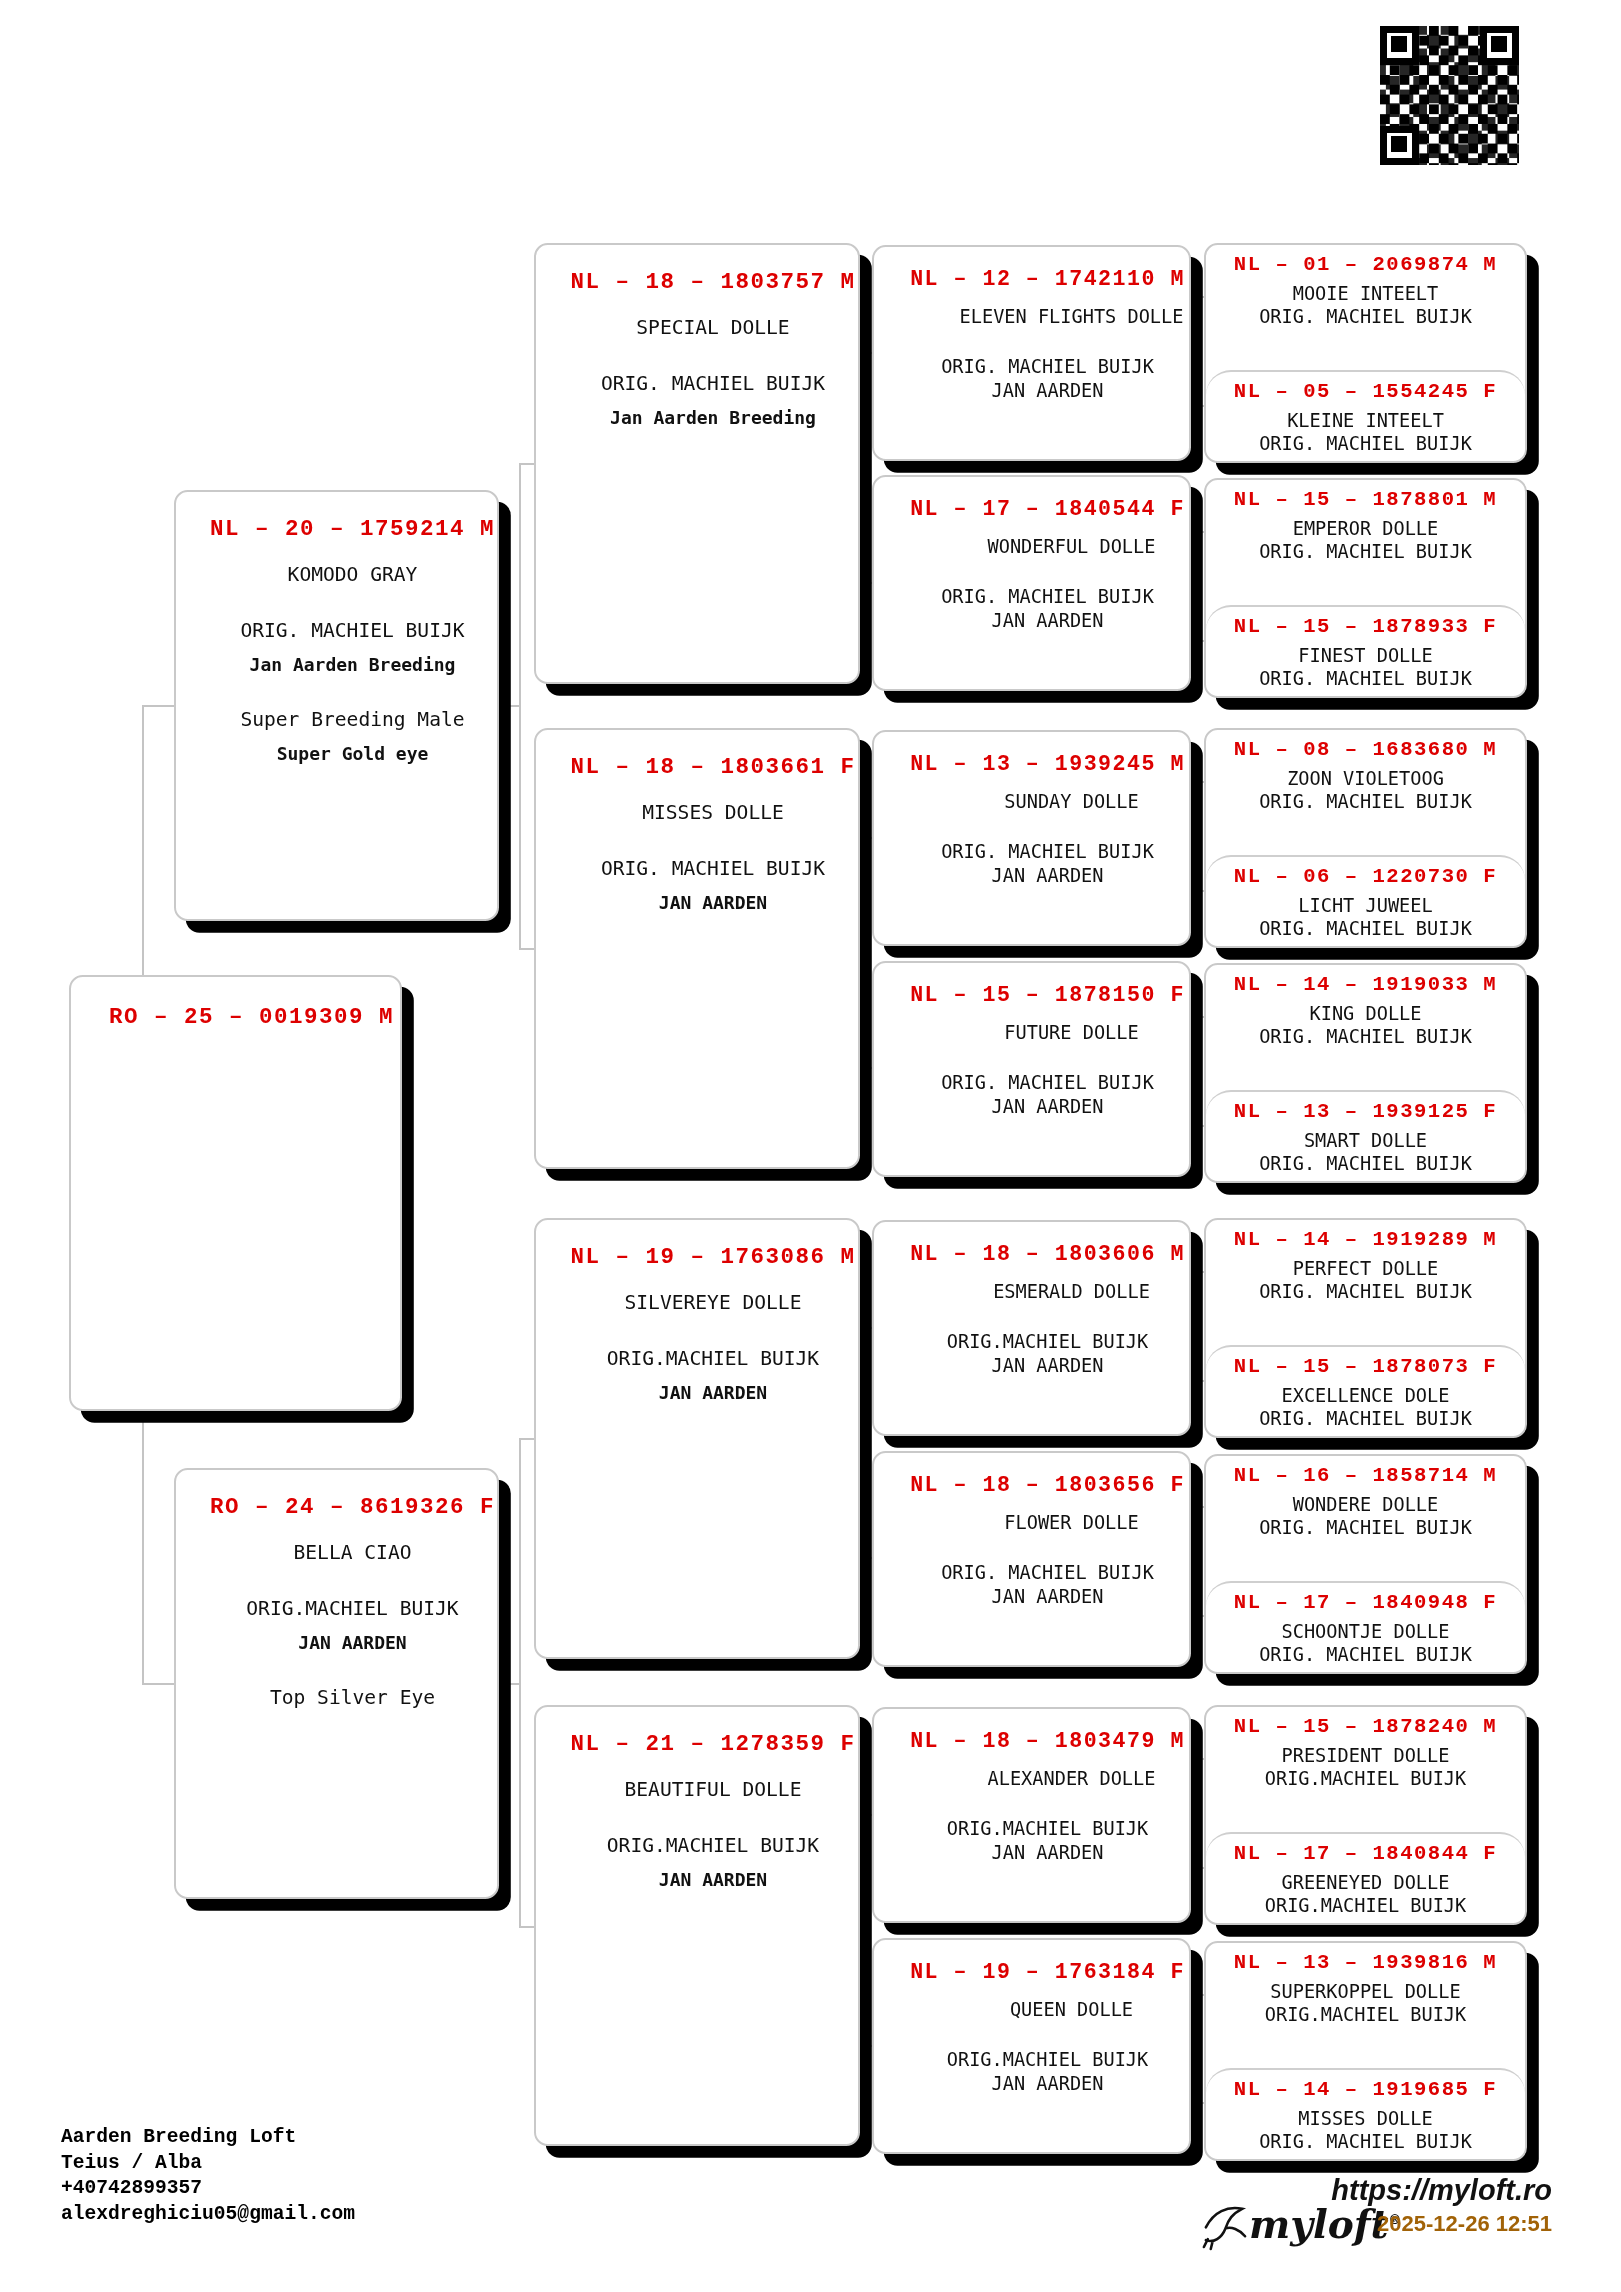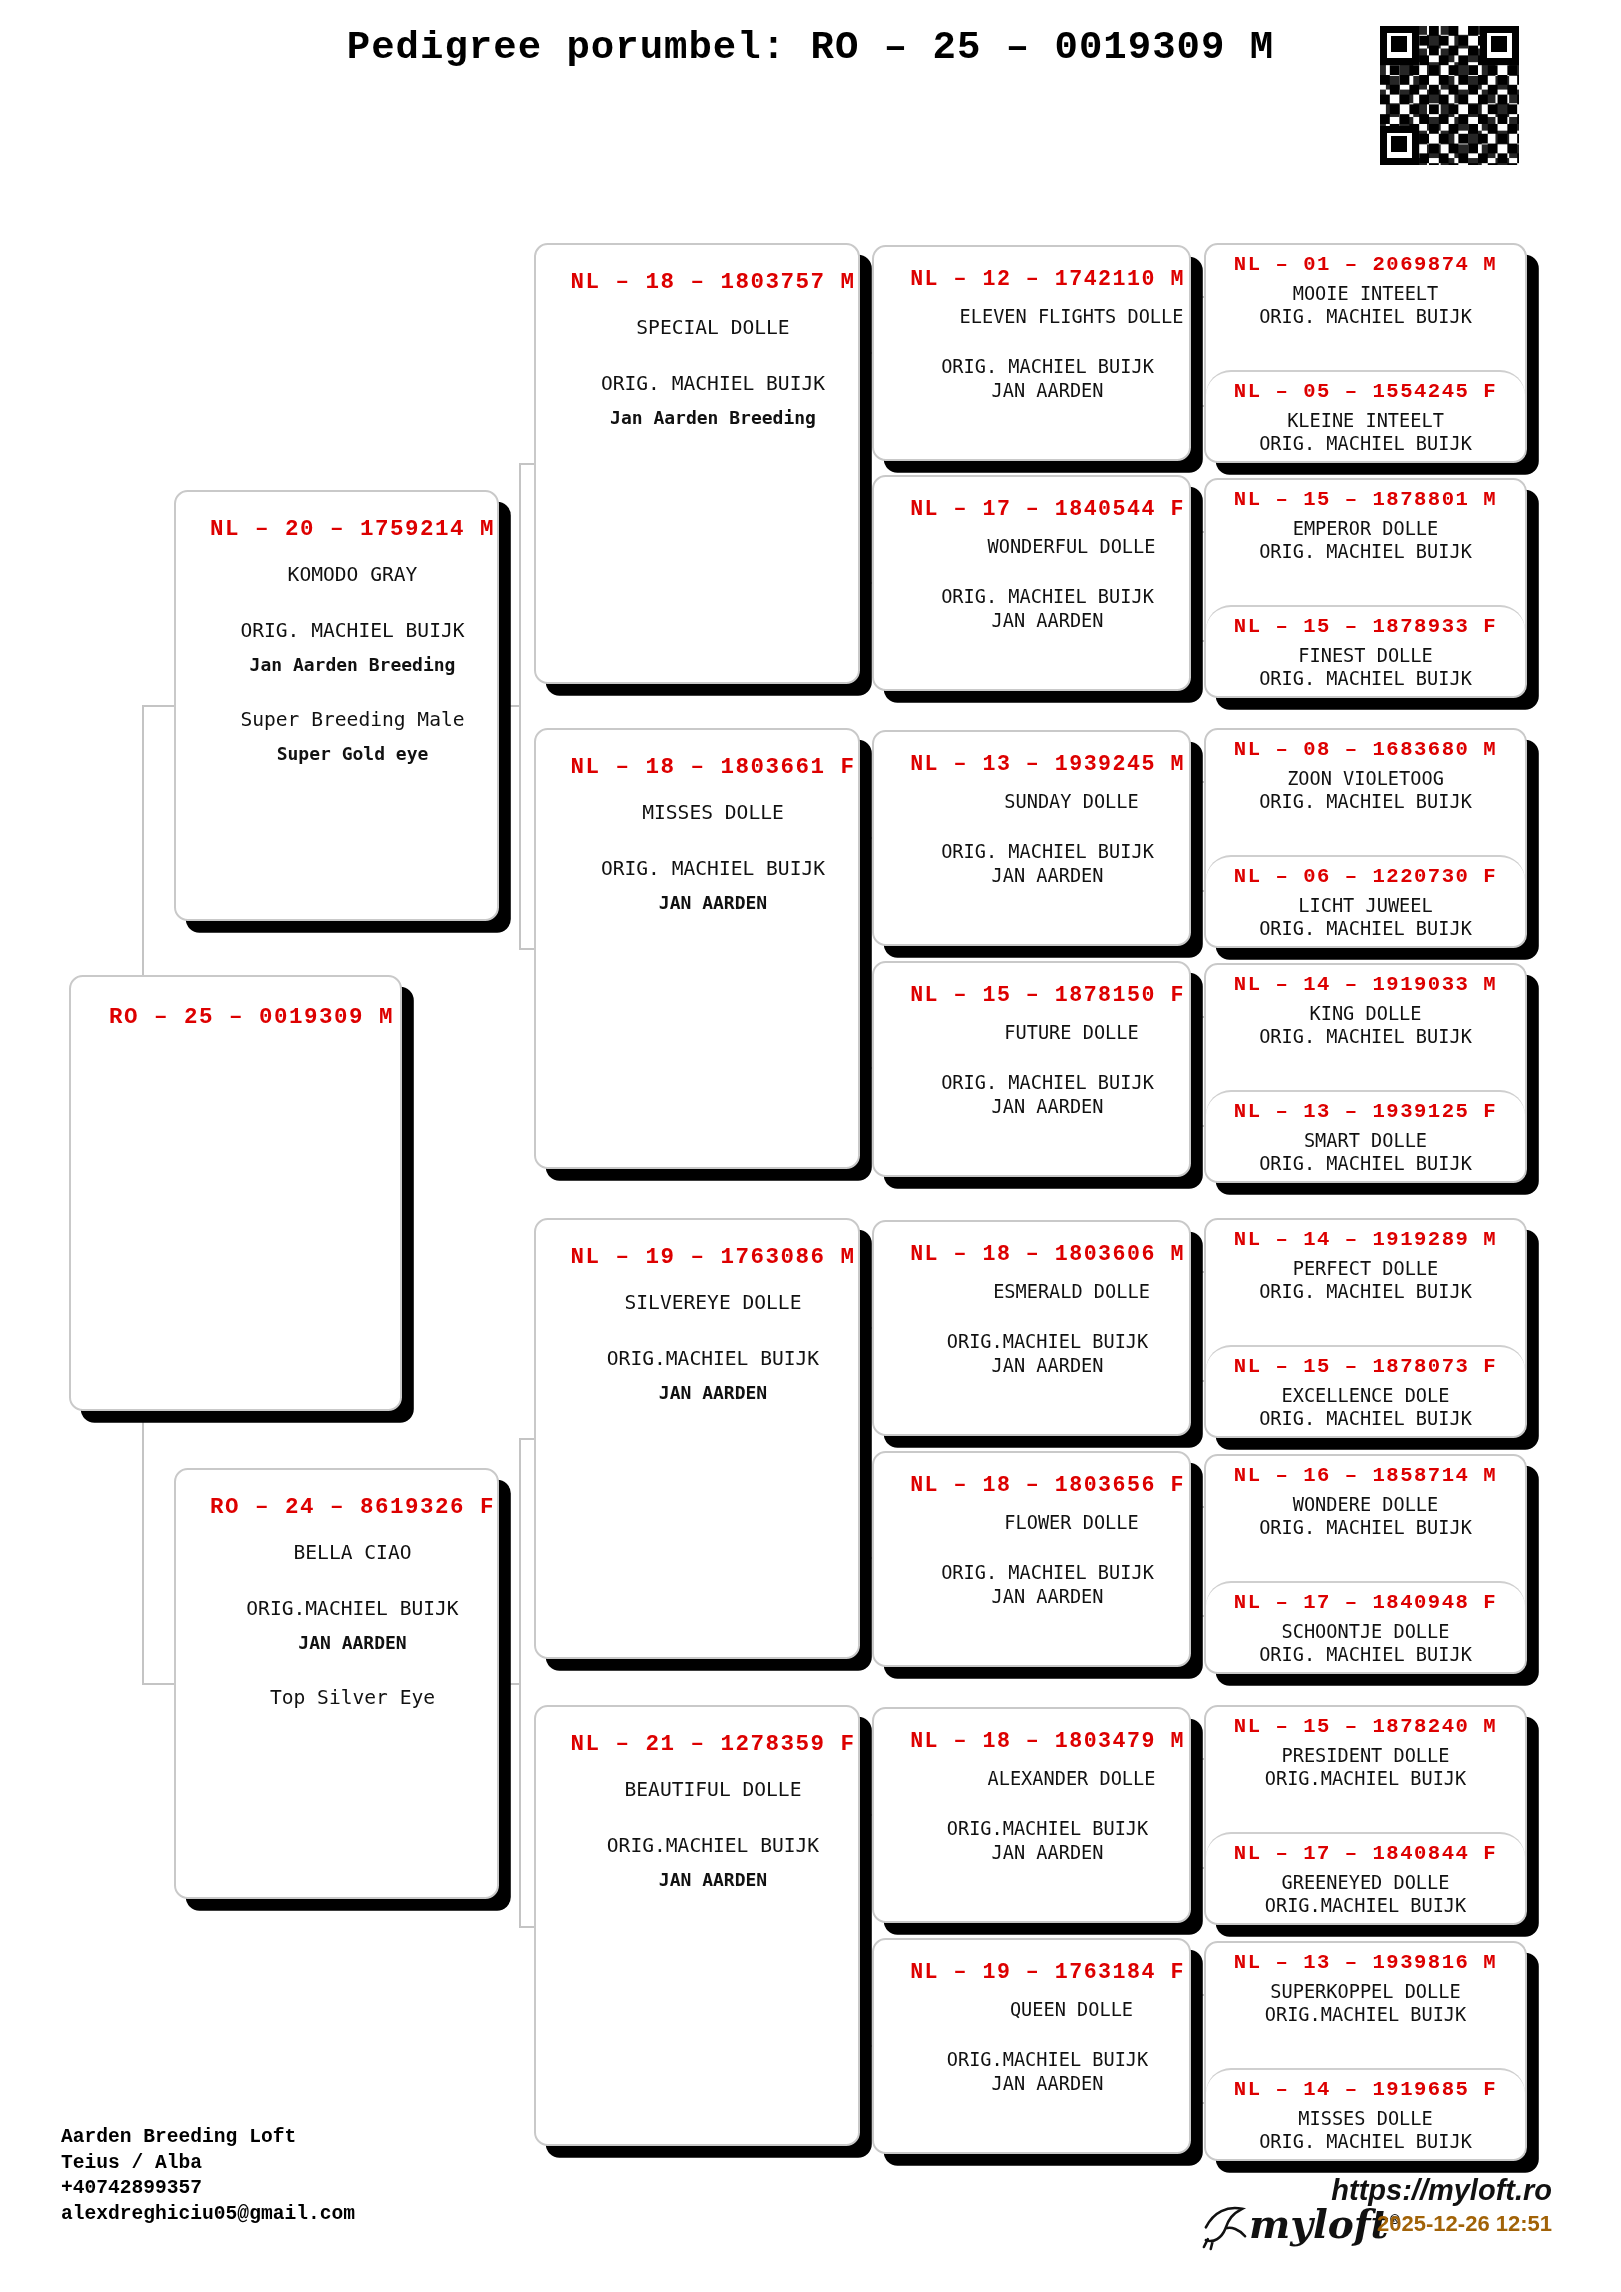--- a/index.html
+++ b/index.html
@@ -55,21 +55,20 @@
        font-family:"Liberation Sans",sans-serif;font-weight:bold;font-style:italic;
        font-size:29px;color:#111;}
   .ts{position:absolute;right:69px;top:2211px;
       font-family:"Liberation Sans",sans-serif;font-weight:bold;font-size:22px;color:#a16207;}
 </style>
 </head>
 <body>
 
 <div class="page">
 
-  <div class="title">Pedigree porumbel: RO – 25 – 0019309 M</div>
 
   <div class="qr">
     <div class="ov"></div>
     <div class="qf tl"></div>
     <div class="qf tr"></div>
     <div class="qf bl"></div>
   </div>
 
   <div class="cl" style="left:142px;top:706px;width:2px;height:272px"></div>
   <div class="cl" style="left:142px;top:705px;width:32px;height:2px"></div>

